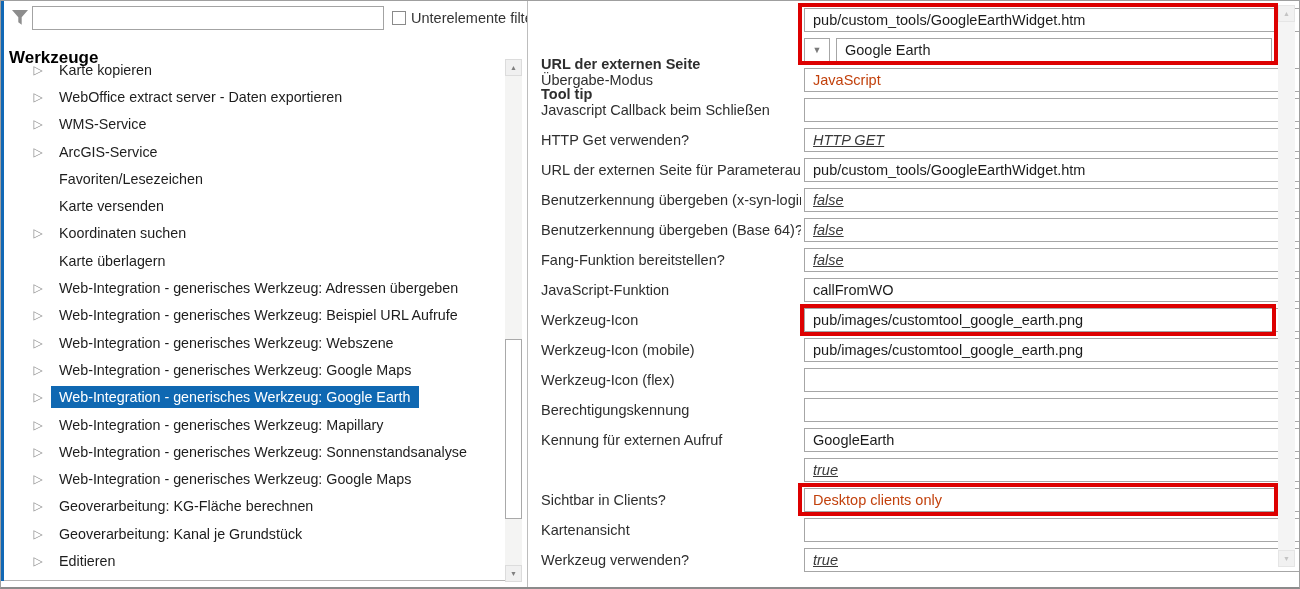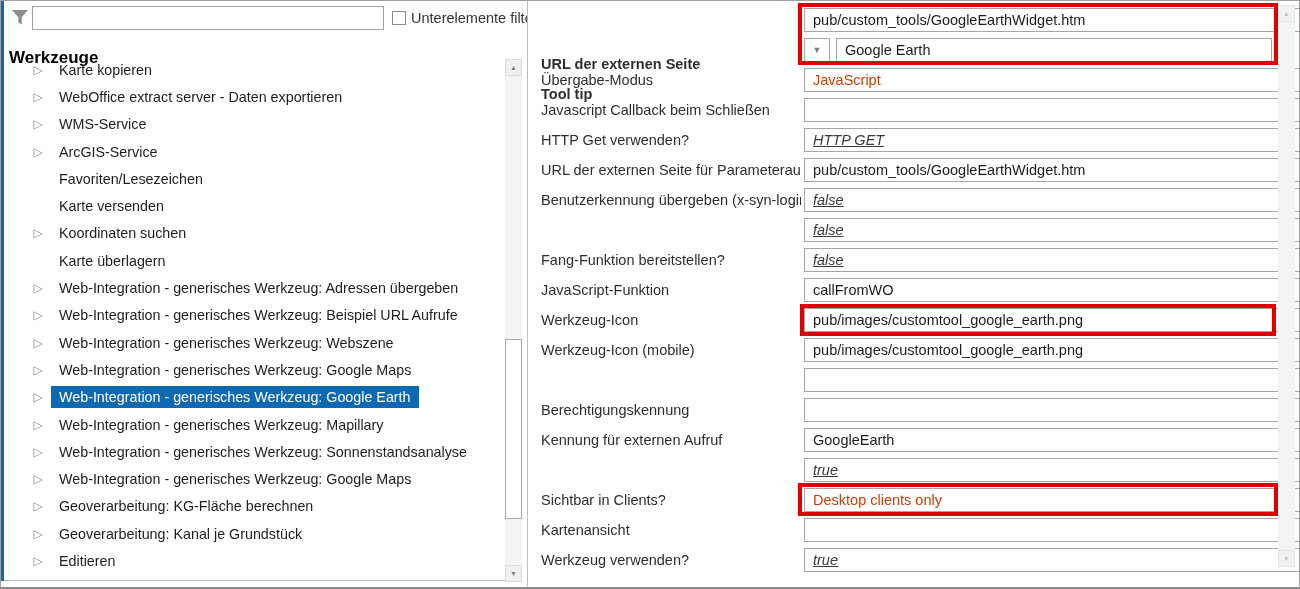--- a/index.html
+++ b/index.html
@@ -247,20 +247,21 @@
           </div>
         </div>
         <div class="prow">
           <div class="plabel">Benutzerkennung übergeben (x-syn-login)?</div>
           <div class="pfield italic">
             <span class="pvalue">false</span>
             <span class="combo-arrow">▼</span>
           </div>
         </div>
         <div class="prow">
+          <div class="plabel">Benutzerkennung übergeben (Base 64)?</div>
           <div class="pfield italic">
             <span class="pvalue">false</span>
             <span class="combo-arrow">▼</span>
           </div>
         </div>
         <div class="prow">
           <div class="plabel">Fang-Funktion bereitstellen?</div>
           <div class="pfield italic">
             <span class="pvalue">false</span>
             <span class="combo-arrow">▼</span>
@@ -278,20 +279,21 @@
             <input type="text" value="pub/images/customtool_google_earth.png" style="">
           </div>
         </div>
         <div class="prow">
           <div class="plabel">Werkzeug-Icon (mobile)</div>
           <div class="pfield">
             <input type="text" value="pub/images/customtool_google_earth.png" style="">
           </div>
         </div>
         <div class="prow">
+          <div class="plabel">Werkzeug-Icon (flex)</div>
           <div class="pfield">
             <input type="text" style="">
           </div>
         </div>
         <div class="prow">
           <div class="plabel">Berechtigungskennung</div>
           <div class="pfield">
             <input type="text" style="">
           </div>
         </div>

